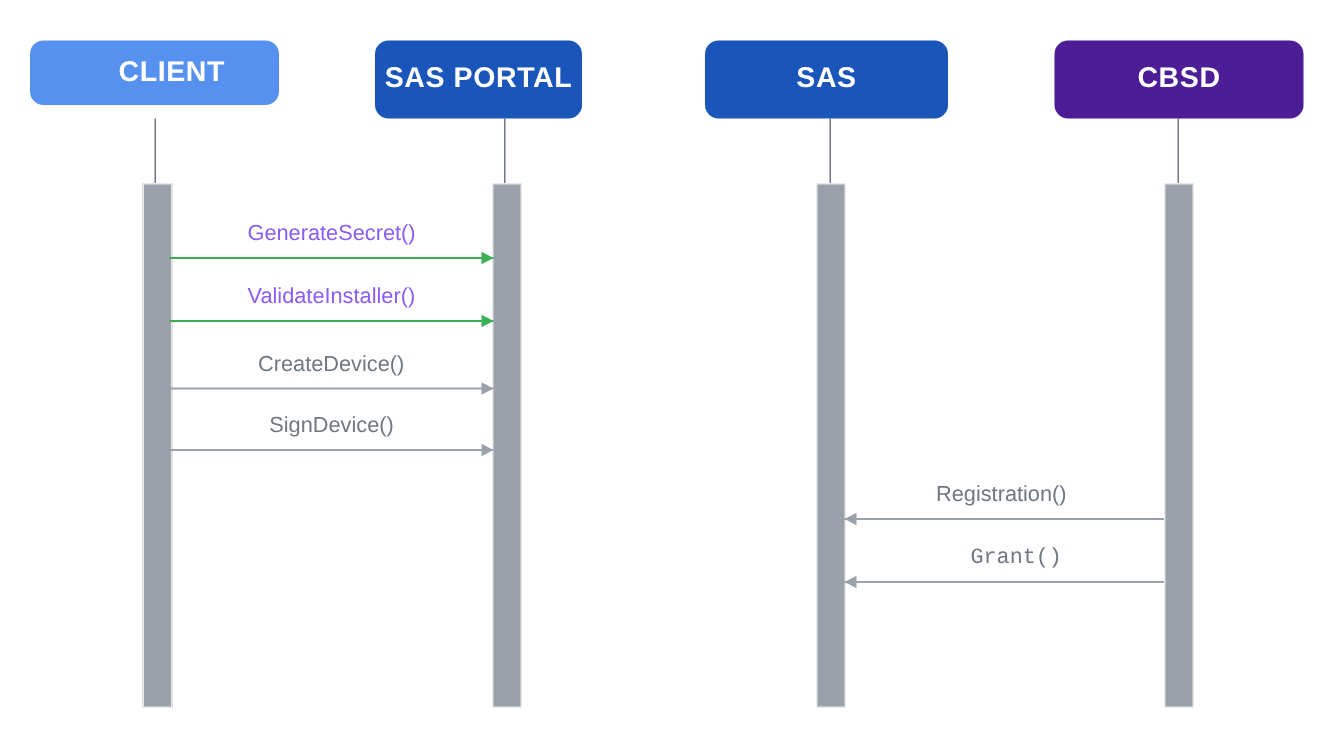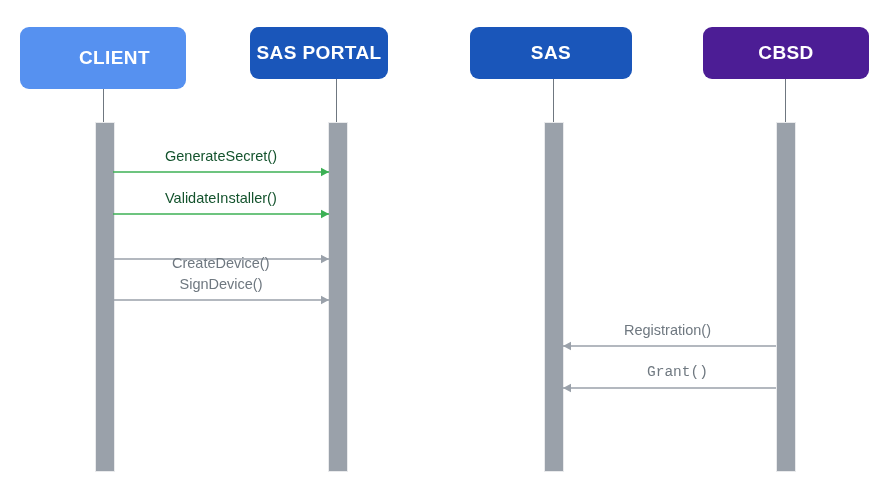--- a/index.html
+++ b/index.html
@@ -44,21 +44,21 @@
     border: 1px solid #e9eaec;
     box-sizing: content-box;
   }
   .msg-label {
     position: absolute;
     font-size: 14.5px;
     white-space: nowrap;
     text-align: center;
     user-select: none;
   }
-  .msg-label.green { color: #14532d; }
+  .msg-label.green { color: #8b5cf6; }
   .msg-label.gray  { color: #6f7880; }
   svg.arrow-layer {
     position: absolute;
     left: 0;
     top: 0;
     width: 883px;
     height: 497px;
     overflow: visible;
   }
 </style>
@@ -99,36 +99,36 @@
         <line x1="776" y1="346" x2="563" y2="346" stroke="#9aa1aa" stroke-width="1.4"></line>
         <polygon points="563,346 571,341.8 571,350.2" fill="#9aa1aa"></polygon>
       </g>
       <g>
         <line x1="776" y1="388" x2="563" y2="388" stroke="#9aa1aa" stroke-width="1.4"></line>
         <polygon points="563,388 571,383.8 571,392.2" fill="#9aa1aa"></polygon>
       </g>
     </svg>
 
   <div id="actor-layer">
-      <div class="actor-box" style="left: 20px; top: 27px; width: 166px; height: 62px; background: rgb(86, 145, 240); padding-left: 23px;">
+      <div class="actor-box" style="left: 20px; top: 27px; width: 166px; height: 43px; background: rgb(86, 145, 240); padding-left: 23px;">
         <span>CLIENT</span>
       </div>
       <div class="actor-box" style="left: 250px; top: 27px; width: 138px; height: 52px; background: rgb(26, 86, 186);">
         <span>SAS PORTAL</span>
       </div>
       <div class="actor-box" style="left: 470px; top: 27px; width: 162px; height: 52px; background: rgb(26, 86, 186);">
         <span>SAS</span>
       </div>
       <div class="actor-box" style="left: 703px; top: 27px; width: 166px; height: 52px; background: #4c1d95;">
         <span>CBSD</span>
       </div>
     </div>
 
   <div id="label-layer">
       <div class="msg-label green" style="left: 165px; top: 148px; width: auto;">GenerateSecret()</div>
       <div class="msg-label green" style="left: 165px; top: 190px; width: auto;">ValidateInstaller()</div>
-      <div class="msg-label gray" style="left: 172px; top: 235px; width: auto; margin-top: 20px;">CreateDevice()</div>
+      <div class="msg-label gray" style="left: 172px; top: 235px; width: auto;">CreateDevice()</div>
       <div class="msg-label gray" style="left: 179.5px; top: 276px; width: auto;">SignDevice()</div>
       <div class="msg-label gray" style="left: 624px; top: 322px; width: auto;">Registration()</div>
       <div class="msg-label gray" style="left: 647px; top: 364px; width: auto; font-family: Liberation Mono, monospace;">Grant()</div>
     </div>
 
 </div>
 
 </body></html>

